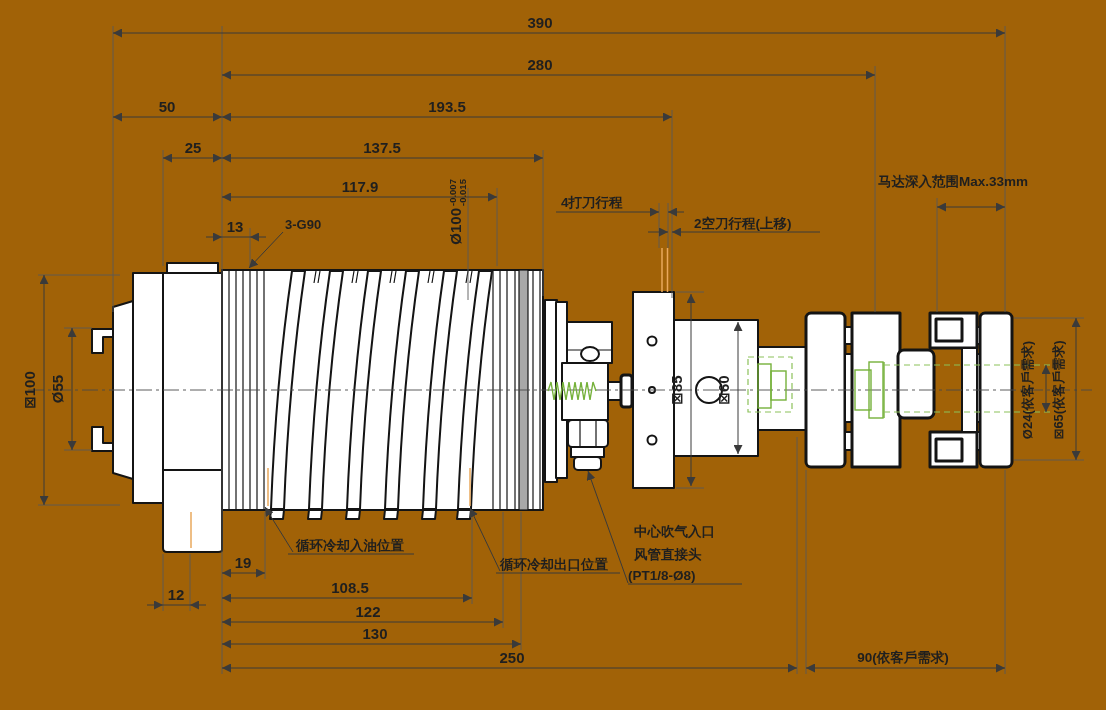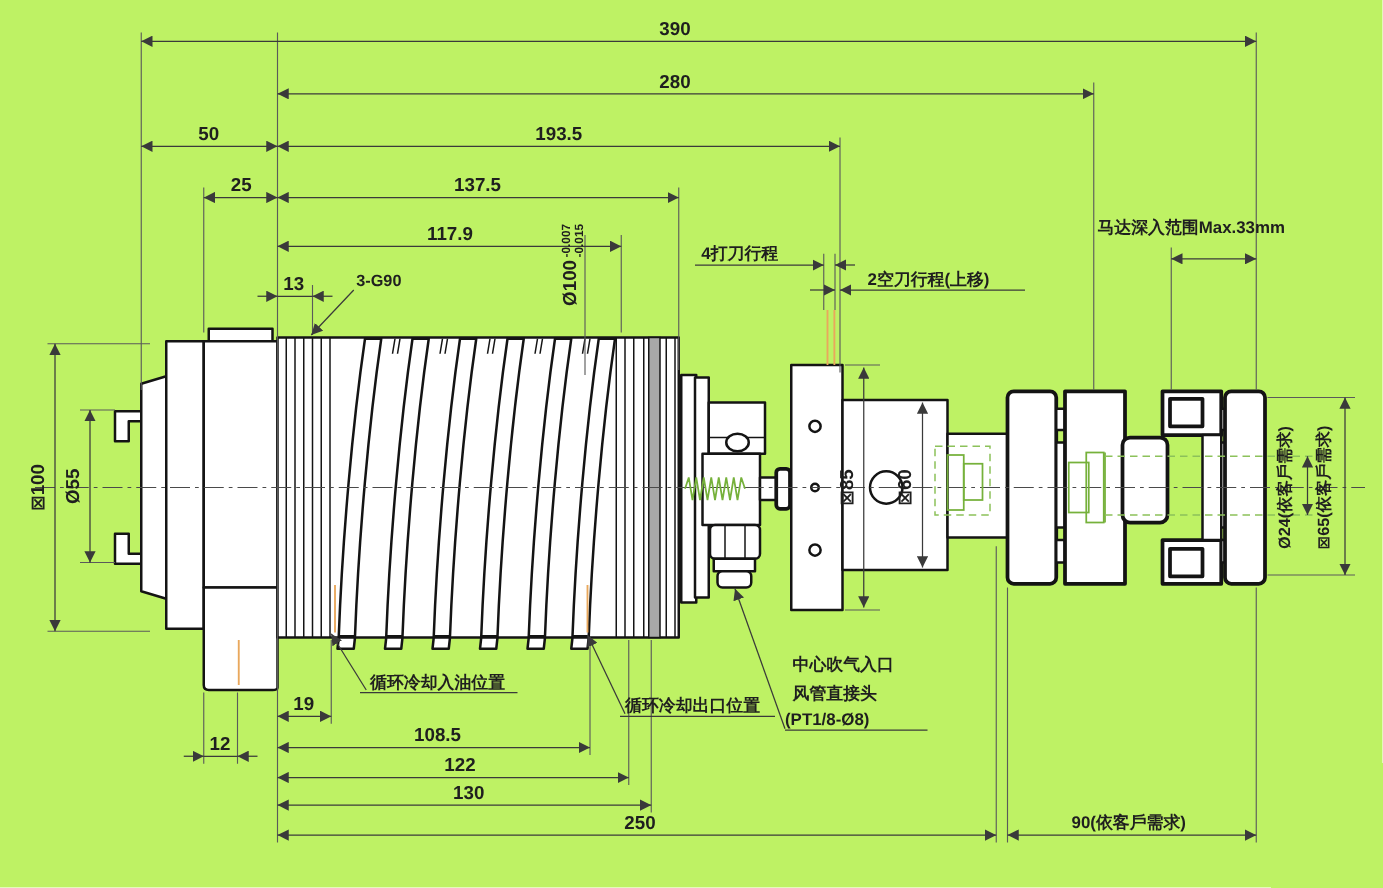--- a/index.html
+++ b/index.html
@@ -1,16 +1,16 @@
 <!DOCTYPE html>
 <html><head>
 <meta charset="utf-8">
 <style>
   html,body{margin:0;padding:0;background:#ffffff;}
-  .stage{width:1106px;height:710px;position:relative;background:#bef264;overflow:hidden;}
+  .stage{width:1106px;height:710px;position:relative;background:#a16207;overflow:hidden;}
   svg{display:block;}
   text{font-family:"Liberation Sans","DejaVu Sans",sans-serif;fill:#1f1f1f;font-weight:600;}
   .dimnum{font-size:15px;}
   .dimnum-sm{font-size:13px;}
   .cjk{font-size:13.5px;}
   .tol{font-size:9.5px;font-weight:600;}
   .part{fill:#ffffff;stroke:#141414;stroke-width:2;stroke-linejoin:round;}
   .part-heavy{fill:#ffffff;stroke:#141414;stroke-width:3;stroke-linejoin:round;}
   .part-thin{fill:none;stroke:#141414;stroke-width:1.2;}
   .dim{stroke:#3a3a3a;stroke-width:1;fill:none;}

